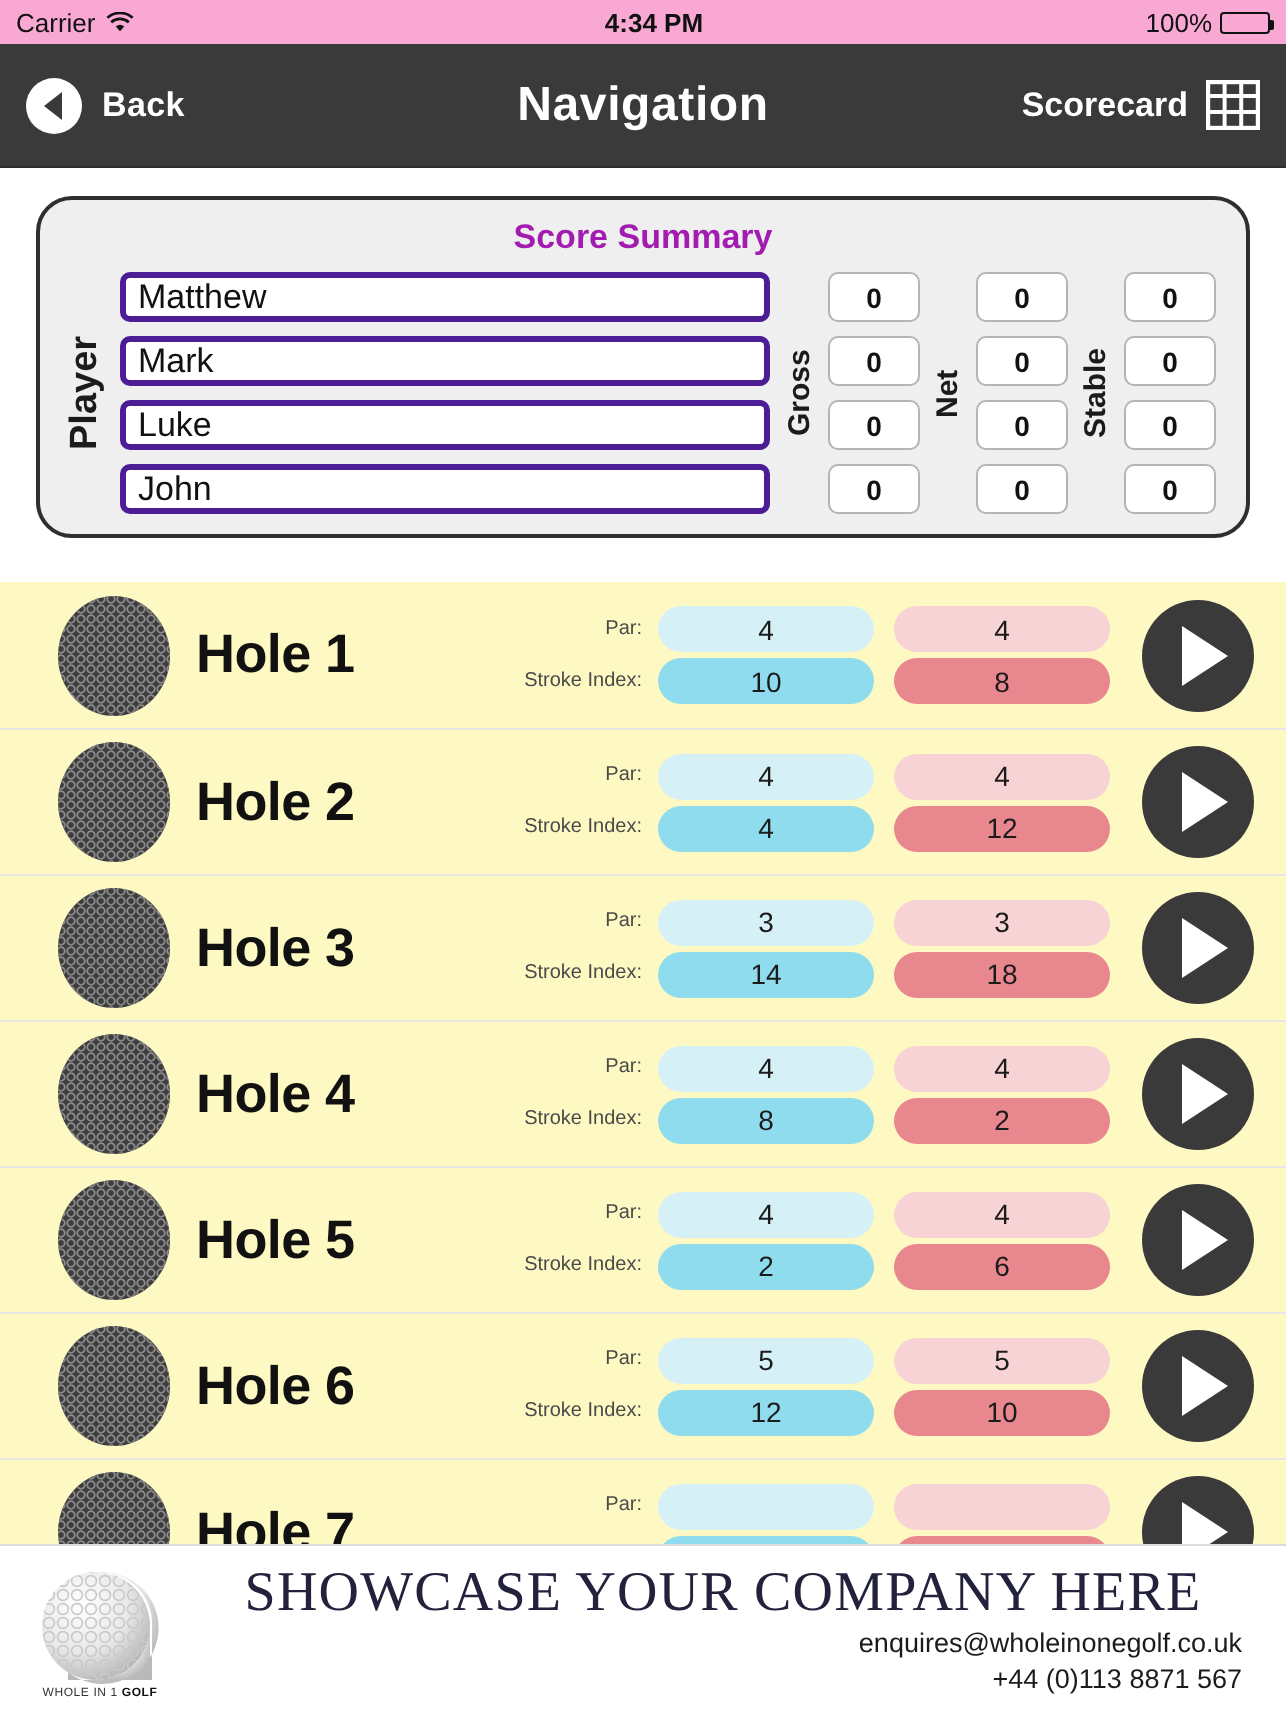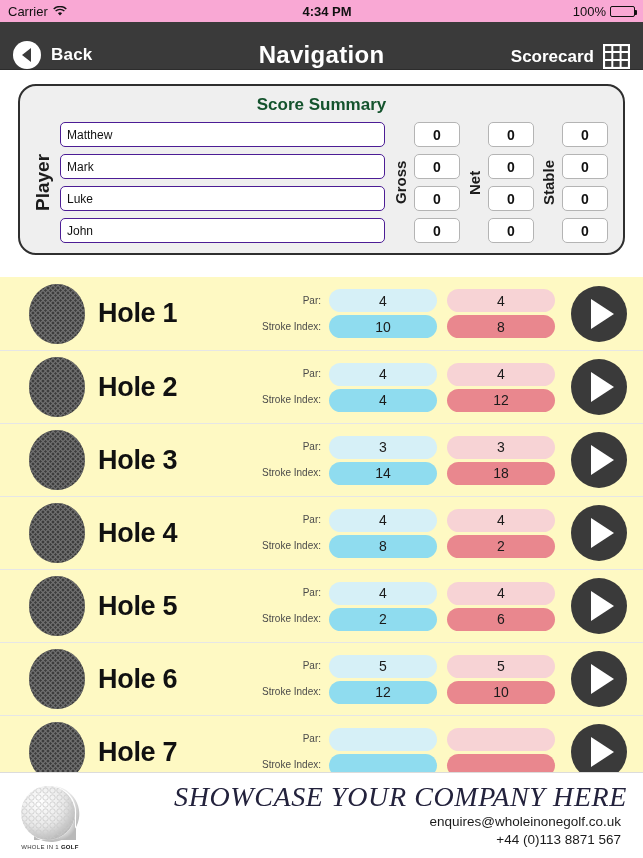--- a/index.html
+++ b/index.html
@@ -42,24 +42,24 @@
     position: relative; padding: 1px;
   }
   .battery::after {
     content: ""; position: absolute; right: -3px; top: 3px;
     width: 2px; height: 5px; background: #111; border-radius: 0 1px 1px 0;
   }
   .battery-fill { height: 100%; background: #111; border-radius: 1px; }
 
   
   .nav-bar {
-    height: 48px;
+    height: 62px;
     background: #3a3a3a;
     display: flex;
-    align-items: flex-end;
+    align-items: center;
     padding: 0 13px;
     position: relative;
     border-bottom: 1px solid #2c2c2c;
   }
   .nav-back { display: flex; align-items: center; gap: 10px; cursor: pointer; z-index: 2; }
   .back-circle {
     width: 28px; height: 28px; border-radius: 50%; background: #fff;
     display: flex; align-items: center; justify-content: center;
   }
   .back-circle .tri {
@@ -84,44 +84,44 @@
   .summary-card {
     border: 2px solid #2f2f2f;
     border-radius: 18px;
     background: #efefef;
     padding: 9px 10px 10px 10px;
   }
   .summary-title {
     text-align: center;
     font-size: 17px;
     font-weight: bold;
-    color: #14532d;
+    color: #a21caf;
     margin-bottom: 7px;
   }
   .summary-body { display: flex; align-items: stretch; }
   .rot-label {
     writing-mode: vertical-rl;
     transform: rotate(180deg);
     font-weight: bold;
     color: #1b1b1b;
     display: flex;
     align-items: center;
     justify-content: center;
     text-align: center;
   }
   .rot-player { font-size: 19px; width: 26px; }
   .rot-small { font-size: 15px; width: 18px; font-weight: bold; }
 
   .name-col { flex: 1; display: flex; flex-direction: column; gap: 7px; padding: 0 6px 0 4px; }
   .name-input {
     height: 25px;
     background: #fff;
-    border: 1px solid #4c1d95;
+    border: 3px solid #4c1d95;
     border-radius: 5px;
-    font-size: 12px;
+    font-size: 17px;
     color: #111;
     font-family: "Liberation Sans", sans-serif;
     padding: 0 6px;
     display: flex;
     align-items: center;
   }
   .score-col { display: flex; flex-direction: column; gap: 7px; padding: 0 5px; }
   .score-box {
     width: 46px; height: 25px;
     background: #fff;
@@ -194,24 +194,23 @@
   .footer-logo-text {
     position: absolute; bottom: 2px; left: 0; right: 0;
     text-align: center; font-size: 6px; letter-spacing: 0.3px; color: #333;
   }
   .footer-logo-text b { color: #111; }
   .footer-text { flex: 1; padding-left: 10px; }
   .footer-headline {
     font-family: "Liberation Serif", serif;
     font-size: 28px;
     color: #23223c;
-    text-align: right;
+    text-align: center;
     letter-spacing: 0.6px;
     line-height: 1.05;
-    font-style: italic;
   }
   .footer-contact {
     text-align: right;
     font-size: 13.5px;
     color: #1b1b1b;
     line-height: 1.35;
     margin-top: 2px;
     padding-right: 6px;
   }
 </style>

